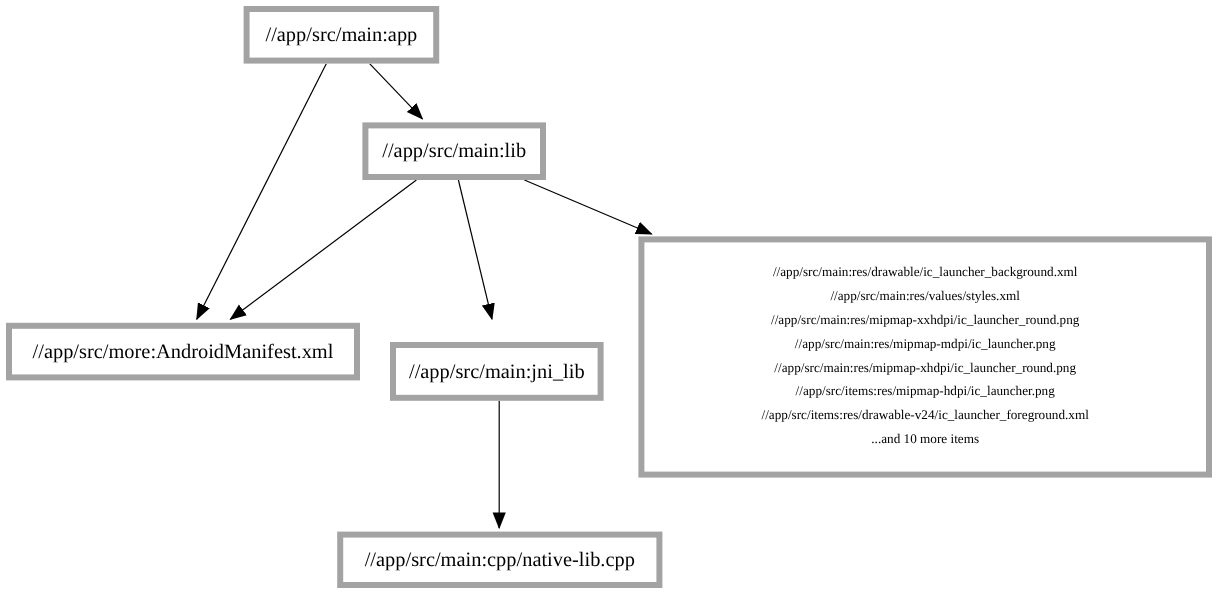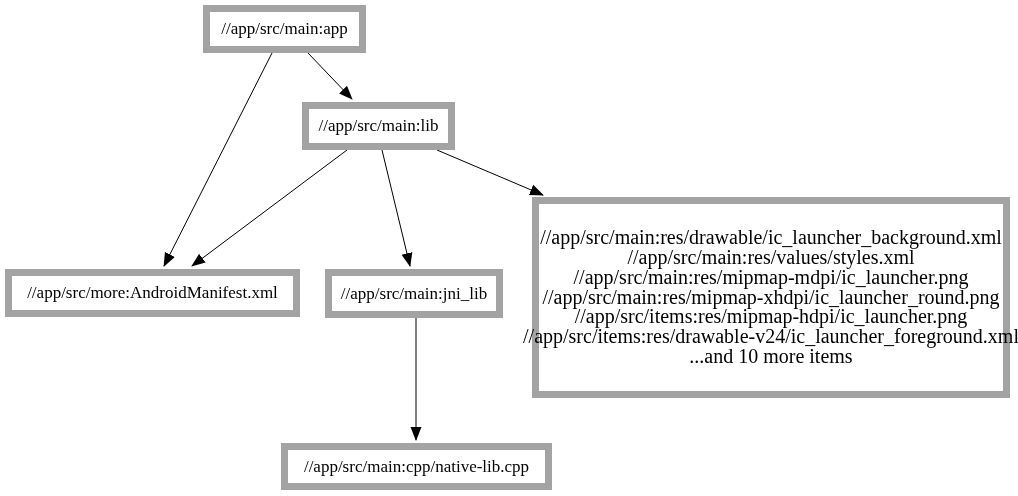--- a/index.html
+++ b/index.html
@@ -22,41 +22,41 @@
     width: 1018px;
     height: 496px;
   }
   .edges-layer line {
     stroke: #000000;
     stroke-width: 1;
   }
   .node {
     position: absolute;
     box-sizing: border-box;
-    border: 7px solid #a3a3a3;
+    border: 5px solid #a3a3a3;
     background: #ffffff;
     color: #000000;
     display: flex;
     align-items: center;
     justify-content: center;
     text-align: center;
     font-size: 17px;
     white-space: nowrap;
   }
   #n-app     { left: 203px; top: 5px;   width: 163px; height: 48px; }
   #n-lib     { left: 302px; top: 102px; width: 153px; height: 48px; }
   #n-manifest{ left: 5px;   top: 269px; width: 295px; height: 48px; }
-  #n-jni     { left: 325px; top: 269px; width: 178px; height: 49px; }
+  #n-jni     { left: 325px; top: 285px; width: 178px; height: 49px; }
   #n-native  { left: 281px; top: 443px; width: 271px; height: 47px; }
   #n-res {
     left: 532px; top: 197px; width: 478px; height: 201px;
     flex-direction: column;
     justify-content: center;
     line-height: 19.8px;
-    font-size: 20px;
+    font-size: 11px;
   }
   .res-line { display: block; }
 </style>
 </head>
 <body>
 
 <div class="canvas">
 
   <svg class="edges-layer" width="1018" height="496" viewBox="0 0 1018 496" xmlns="http://www.w3.org/2000/svg">
     <defs>
@@ -84,20 +84,21 @@
     <span>//app/src/more:AndroidManifest.xml</span>
   </div>
 
   <div class="node" id="n-jni">
     <span>//app/src/main:jni_lib</span>
   </div>
 
   <div class="node" id="n-res">
     <span class="res-line">//app/src/main:res/drawable/ic_launcher_background.xml</span>
     <span class="res-line">//app/src/main:res/values/styles.xml</span>
+    <span class="res-line">//app/src/main:res/mipmap-xxhdpi/ic_launcher_round.png</span>
     <span class="res-line">//app/src/main:res/mipmap-mdpi/ic_launcher.png</span>
     <span class="res-line">//app/src/main:res/mipmap-xhdpi/ic_launcher_round.png</span>
     <span class="res-line">//app/src/items:res/mipmap-hdpi/ic_launcher.png</span>
     <span class="res-line">//app/src/items:res/drawable-v24/ic_launcher_foreground.xml</span>
     <span class="res-line">...and 10 more items</span>
   </div>
 
   <div class="node" id="n-native">
     <span>//app/src/main:cpp/native-lib.cpp</span>
   </div>

